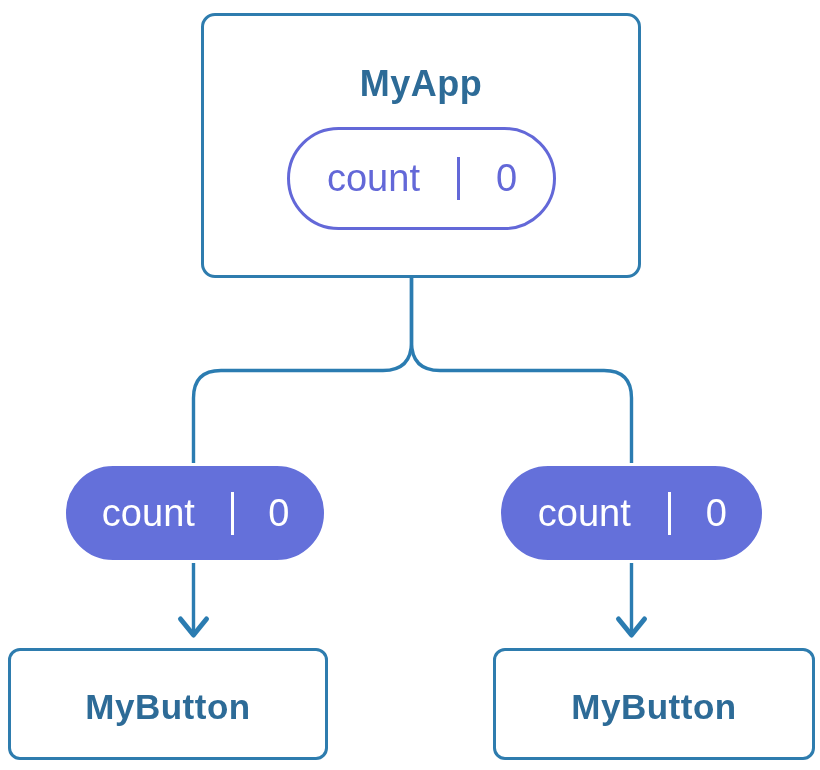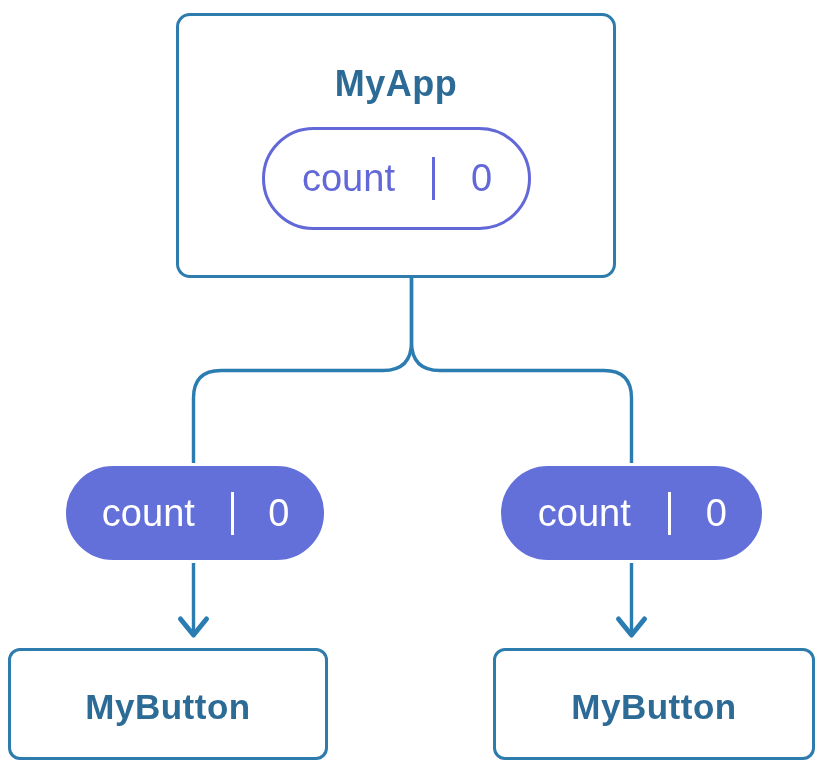--- a/index.html
+++ b/index.html
@@ -40,21 +40,21 @@
 
   .component-card {
     position: absolute;
     background: var(--card-bg);
     border: 3px solid var(--border-blue);
     display: flex;
     flex-direction: column;
     align-items: center;
   }
   .card-root {
-    left: 176px; top: 13px;
+    left: 201px; top: 13px;
     width: 440px; height: 265px;
     border-radius: 14px;
   }
   .card-title {
     color: var(--title-blue);
     font-size: 36px;
     font-weight: bold;
     letter-spacing: 0.5px;
     line-height: 43px;
   }

